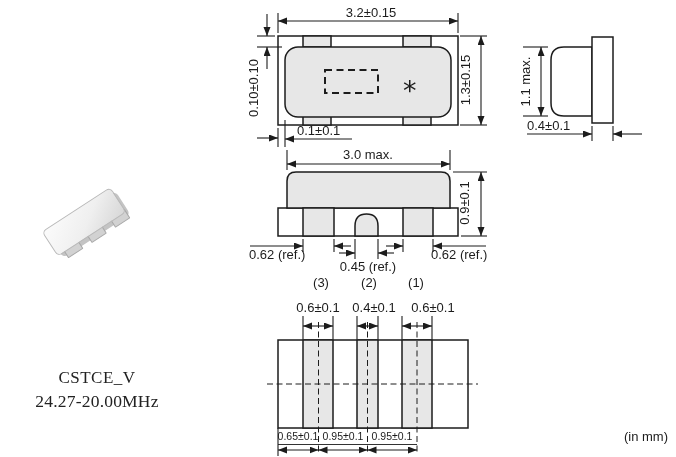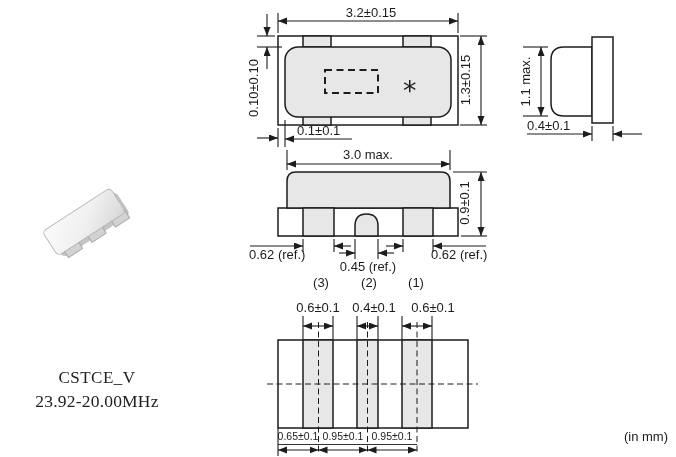--- a/index.html
+++ b/index.html
@@ -211,16 +211,16 @@
         <div class="pad"></div>
         <div class="pad"></div>
         <div class="pad"></div>
       </div>
       <div class="body"></div>
     </div>
   </div>
 
   <div id="part-label">
     <div class="series">CSTCE_V</div>
-    <div class="freq">23.92-20.00MHz</div>
+    <div class="freq">24.27-20.00MHz</div>
   </div>
 
 </div>
 
 </body></html>

